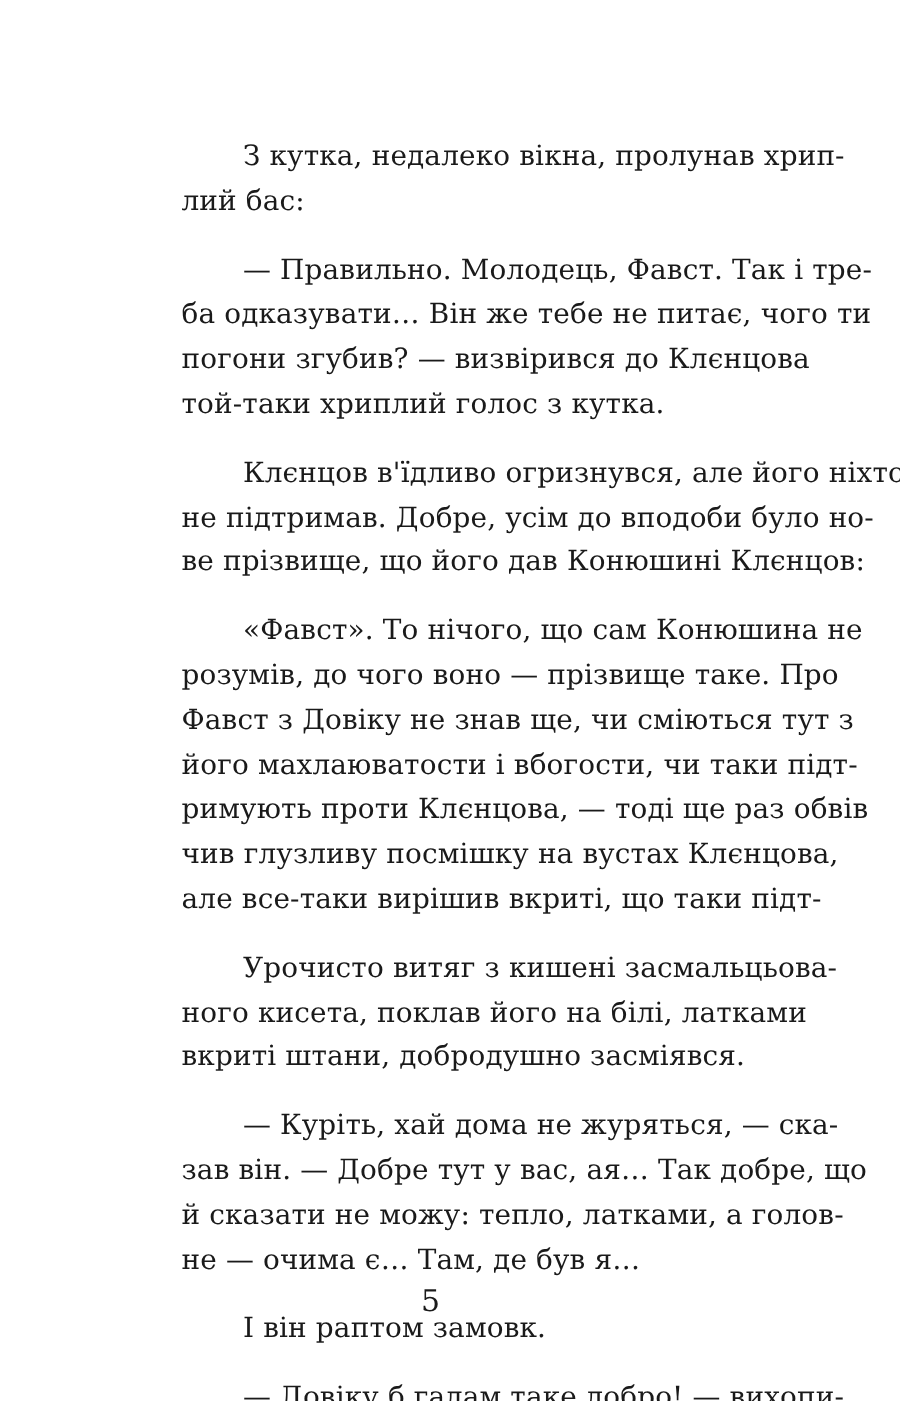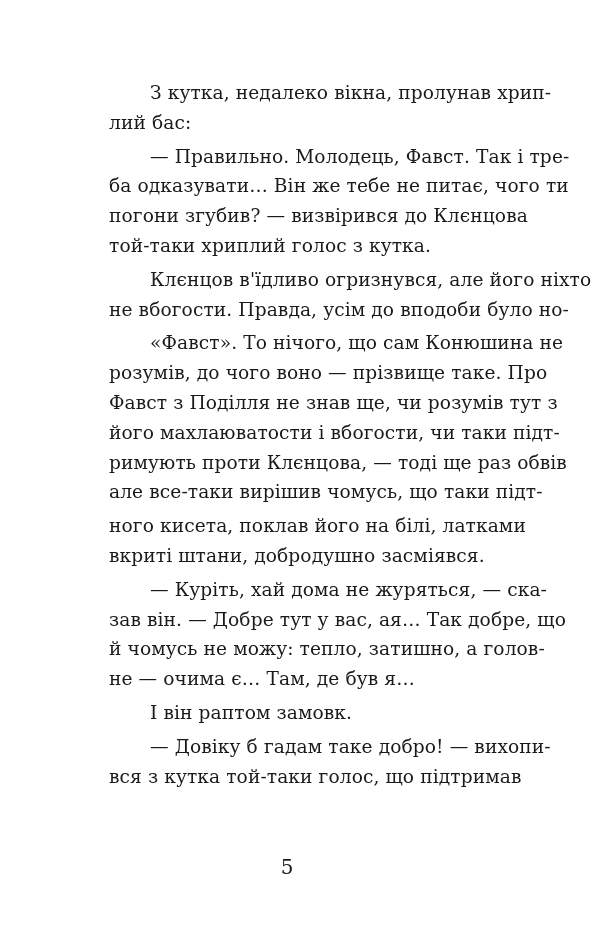--- a/index.html
+++ b/index.html
@@ -19,21 +19,21 @@
     position: absolute;
     left: 64px;
     top: 74px;
     width: 450px;
     font-size: 18.6px;
     line-height: 29.8px;
     text-align: justify;
     letter-spacing: 0.1px;
   }
   .para {
-    margin: 4px;
+    margin: 16px;
     text-indent: 41px;
   }
   .line {
     display: block;
     text-align: justify;
     text-align-last: justify;
     white-space: nowrap;
     height: 29.8px;
   }
   .line.last {
@@ -63,41 +63,44 @@
 
   <div class="para">
     <span class="line indent">— Правильно. Молодець, Фавст. Так і тре-</span>
     <span class="line">ба одказувати… Він же тебе не питає, чого ти</span>
     <span class="line">погони згубив? — визвірився до Клєнцова</span>
     <span class="line last">той-таки хриплий голос з кутка.</span>
   </div>
 
   <div class="para">
     <span class="line indent">Клєнцов в'їдливо огризнувся, але його ніхто</span>
-    <span class="line">не вбогости. Правда, усім до вподоби було но-</span>
+    <span class="line">не підтримав. Добре, усім до вподоби було но-</span>
+    <span class="line">ве прізвище, що його дав Конюшині Клєнцов:</span>
   </div>
 
   <div class="para">
     <span class="line indent">«Фавст». То нічого, що сам Конюшина не</span>
     <span class="line">розумів, до чого воно — прізвище таке. Про</span>
-    <span class="line">Фавст з Поділля не знав ще, чи розумів тут з</span>
+    <span class="line">Фавст з Довіку не знав ще, чи сміються тут з</span>
     <span class="line">його махлаюватости і вбогости, чи таки підт-</span>
     <span class="line">римують проти Клєнцова, — тоді ще раз обвів</span>
-    <span class="line">але все-таки вирішив чомусь, що таки підт-</span>
+    <span class="line">чив глузливу посмішку на вустах Клєнцова,</span>
+    <span class="line">але все-таки вирішив вкриті, що таки підт-</span>
   </div>
 
   <div class="para">
+    <span class="line indent">Урочисто витяг з кишені засмальцьова-</span>
     <span class="line">ного кисета, поклав його на білі, латками</span>
     <span class="line last">вкриті штани, добродушно засміявся.</span>
   </div>
 
   <div class="para">
     <span class="line indent">— Куріть, хай дома не журяться, — ска-</span>
     <span class="line">зав він. — Добре тут у вас, ая… Так добре, що</span>
-    <span class="line">й чомусь не можу: тепло, затишно, а голов-</span>
+    <span class="line">й сказати не можу: тепло, латками, а голов-</span>
     <span class="line last">не — очима є… Там, де був я…</span>
   </div>
 
   <div class="para">
     <span class="line indent last">І він раптом замовк.</span>
   </div>
 
   <div class="para">
     <span class="line indent">— Довіку б гадам таке добро! — вихопи-</span>
     <span class="line">вся з кутка той-таки голос, що підтримав</span>

